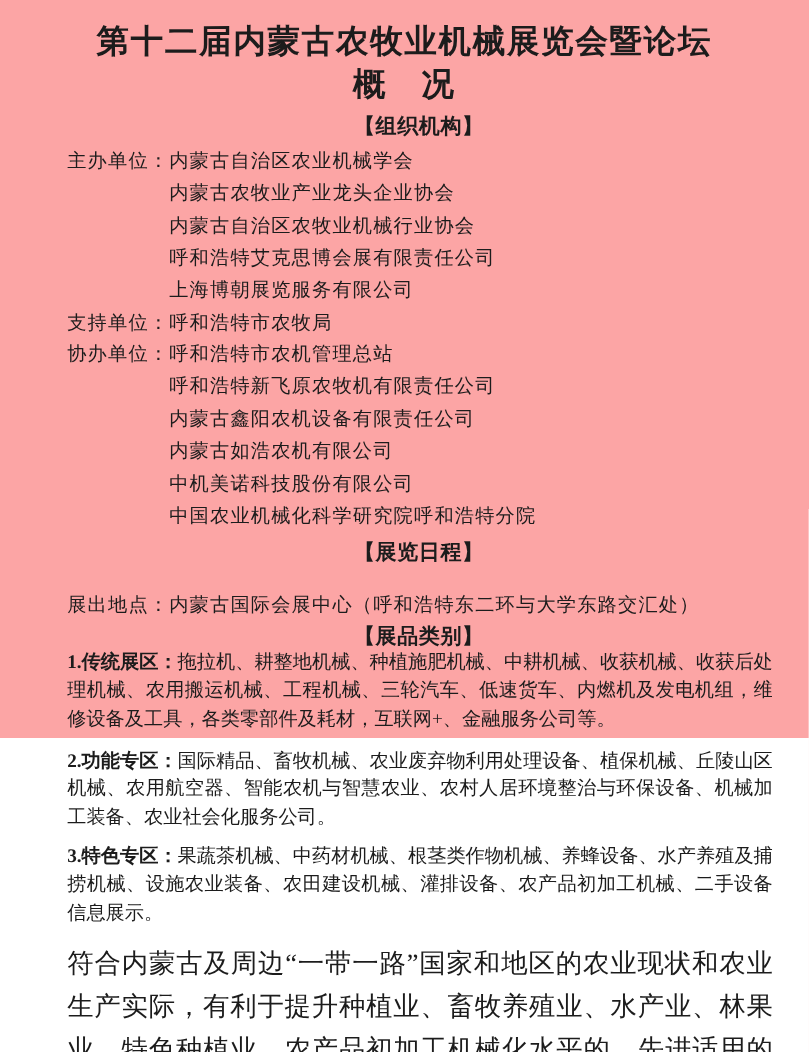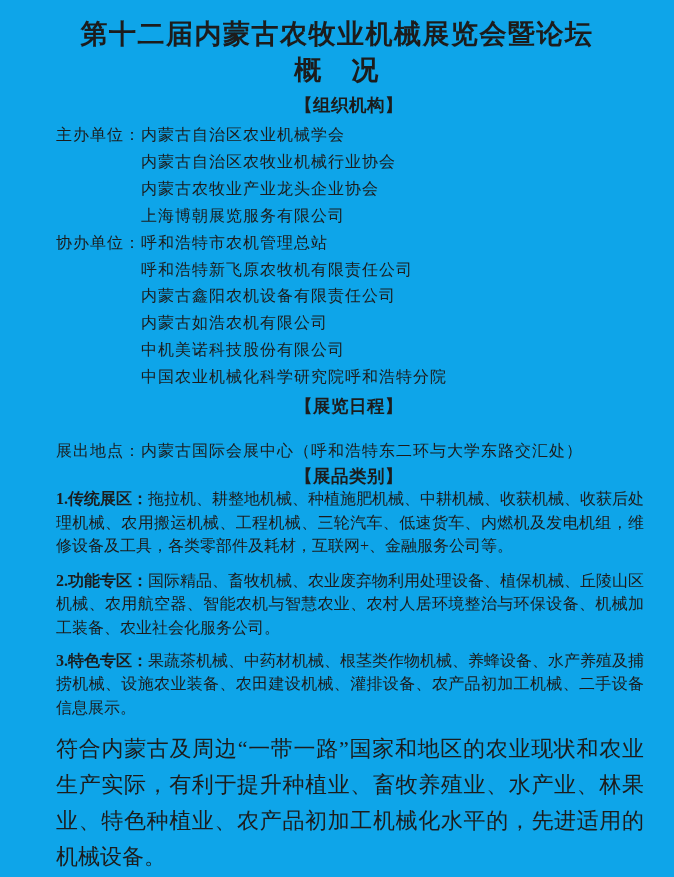--- a/index.html
+++ b/index.html
@@ -2,21 +2,21 @@
 <html><head>
 <meta charset="utf-8">
 <style>
   * { margin:0; padding:0; box-sizing:border-box; }
   html, body { background:#ffffff; }
   body {
     width:674px; height:877px; overflow:hidden;
     font-family:"Liberation Serif","DejaVu Serif",serif;
     color:#1c1c1c;
   }
-  .page { width:674px; height:877px; padding:16px 30px 0 56px; background:#0ea5e9; }
+  .page { width:674px; height:615px; padding:16px 30px 0 56px; background:#fca5a5; }
 
   .doc-title {
     margin-left:-56px; margin-right:-30px;
     text-align:center; font-weight:bold;
     font-size:27px; line-height:36px; letter-spacing:1.5px;
   }
   .doc-title .tline { display:block; }
 
   .sec {
     font-size:17.5px; font-weight:bold; letter-spacing:0.5px;
@@ -57,23 +57,30 @@
     <span class="tline">概　况</span>
   </h1>
 
   <h2 class="sec sec-org">【组织机构】</h2>
 
   <div class="org">
     <div class="kv">
       <span class="lbl">主办单位：</span>
       <div class="vals">
         <div>内蒙古自治区农业机械学会</div>
+        <div>内蒙古农牧业产业龙头企业协会</div>
         <div>内蒙古自治区农牧业机械行业协会</div>
-        <div>内蒙古农牧业产业龙头企业协会</div>
+        <div>呼和浩特艾克思博会展有限责任公司</div>
         <div>上海博朝展览服务有限公司</div>
+      </div>
+    </div>
+    <div class="kv">
+      <span class="lbl">支持单位：</span>
+      <div class="vals">
+        <div>呼和浩特市农牧局</div>
       </div>
     </div>
     <div class="kv">
       <span class="lbl">协办单位：</span>
       <div class="vals">
         <div>呼和浩特市农机管理总站</div>
         <div>呼和浩特新飞原农牧机有限责任公司</div>
         <div>内蒙古鑫阳农机设备有限责任公司</div>
         <div>内蒙古如浩农机有限公司</div>
         <div>中机美诺科技股份有限公司</div>

